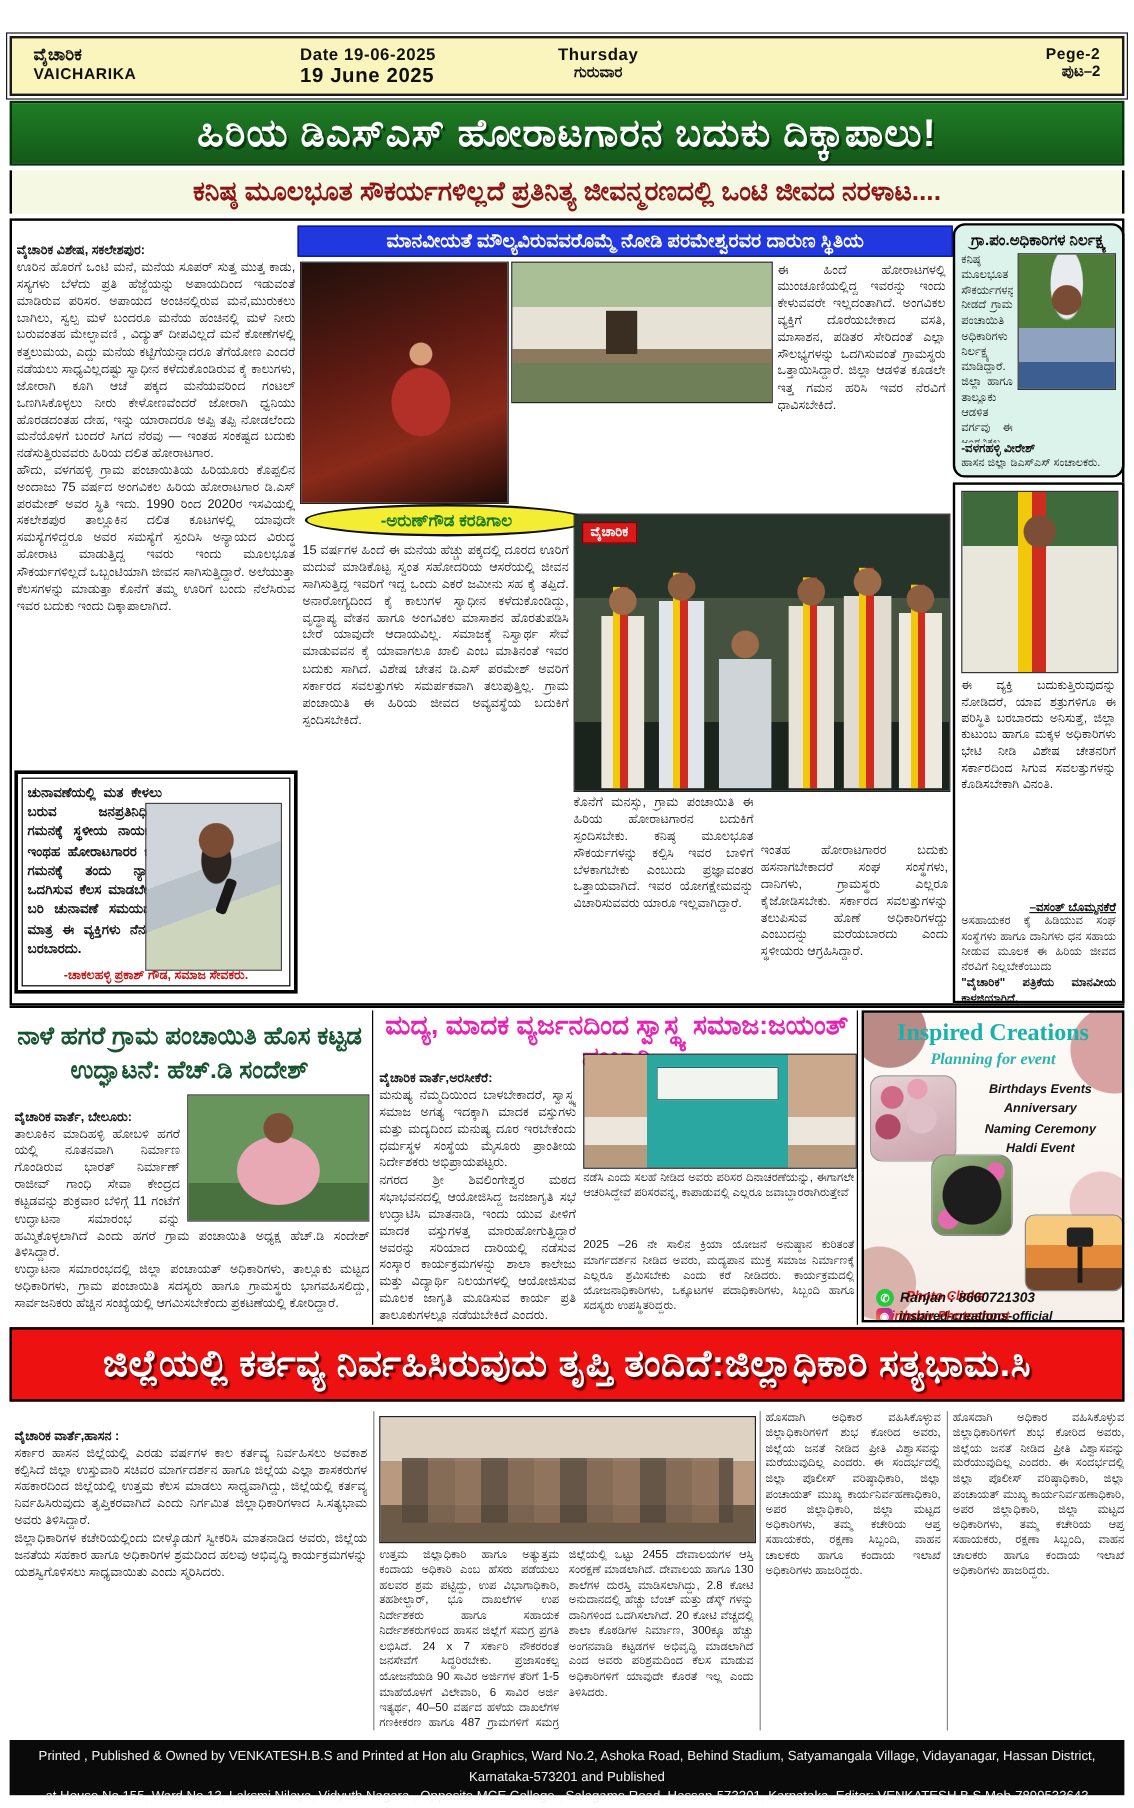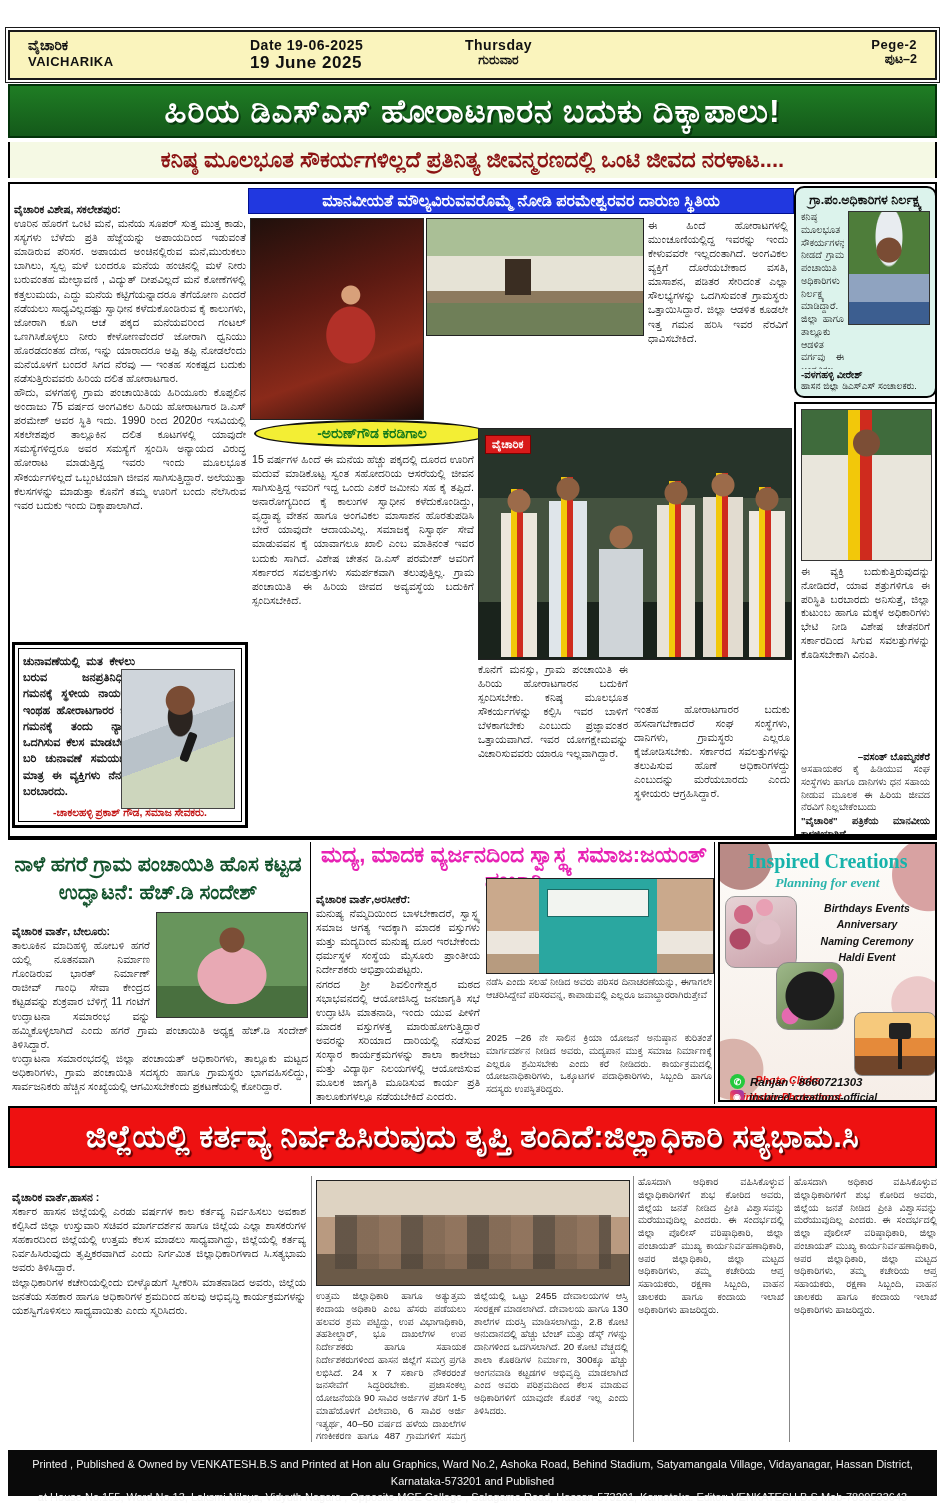--- a/index.html
+++ b/index.html
@@ -137,21 +137,21 @@
     <div class="pbyline">-ವಳಗಹಳ್ಳಿ ವೀರೇಶ್</div>
     <div class="pbyline" style="font-weight:normal;font-size:9.2px;">ಹಾಸನ ಜಿಲ್ಲಾ ಡಿಎಸ್ಎಸ್ ಸಂಚಾಲಕರು.</div>
   </div>
 
   <div class="abs panel2">
     <div class="ph" style="position:relative;width:129px;height:150px;border:1px solid #333;background:
         radial-gradient(circle at 50% 22%, #7c4e36 0 13px, rgba(0,0,0,0) 14px),
         linear-gradient(90deg, rgba(0,0,0,0) 0 46px, #f2c80a 46px 58px, #cf2b1e 58px 70px, rgba(0,0,0,0) 70px),
         linear-gradient(180deg,#3f6b3c 0 30%,#e9e6dc 30% 100%);"></div>
     <div class="prose" style="height:186px;margin-top:4px;font-size:10.4px;">ಈ ವ್ಯಕ್ತಿ ಬದುಕುತ್ತಿರುವುದನ್ನು ನೋಡಿದರೆ, ಯಾವ ಶತ್ರುಗಳಿಗೂ ಈ ಪರಿಸ್ಥಿತಿ ಬರಬಾರದು ಅನಿಸುತ್ತೆ, ಜಿಲ್ಲಾ ಕುಟುಂಬ ಹಾಗೂ ಮಕ್ಕಳ ಅಧಿಕಾರಿಗಳು ಭೇಟಿ ನೀಡಿ ವಿಶೇಷ ಚೇತನರಿಗೆ ಸರ್ಕಾರದಿಂದ ಸಿಗುವ ಸವಲತ್ತುಗಳನ್ನು ಕೊಡಿಸಬೇಕಾಗಿ ವಿನಂತಿ.</div>
-    <div class="pbyline" style="text-align:right;">–ವಸಂತ್ ಬೊಮ್ಮನಕೆರೆ</div>
+    <div class="pbyline" style="text-align:right;text-decoration:underline;">–ವಸಂತ್ ಬೊಮ್ಮನಕೆರೆ</div>
     <div class="prose sm" style="height:52px;">ಅಸಹಾಯಕರ ಕೈ ಹಿಡಿಯುವ ಸಂಘ ಸಂಸ್ಥೆಗಳು ಹಾಗೂ ದಾನಿಗಳು ಧನ ಸಹಾಯ ನೀಡುವ ಮೂಲಕ ಈ ಹಿರಿಯ ಜೀವದ ನೆರವಿಗೆ ನಿಲ್ಲಬೇಕೆಂಬುದು</div>
     <div class="prose sm" style="font-weight:bold;">"ವೈಚಾರಿಕ" ಪತ್ರಿಕೆಯ ಮಾನವೀಯ ಕಾಳಜಿಯಾಗಿದೆ.</div>
   </div>
 
   <div class="abs qbox">
     <div class="ph" style="right:10px;top:24px;width:112px;height:138px;border:1px solid #444;background:
         radial-gradient(circle at 52% 22%, #7a4c34 0 14px, rgba(0,0,0,0) 15px),
         radial-gradient(ellipse at 52% 34%, #2b2420 0 12px, rgba(0,0,0,0) 13px),
         linear-gradient(160deg,#cfd5db 0 40%,#b9c2c9 40% 60%,#cdd6bd 60%);">
       <div style="position:absolute;left:62px;top:62px;width:9px;height:30px;background:#191919;border-radius:3px;transform:rotate(20deg);"></div>

